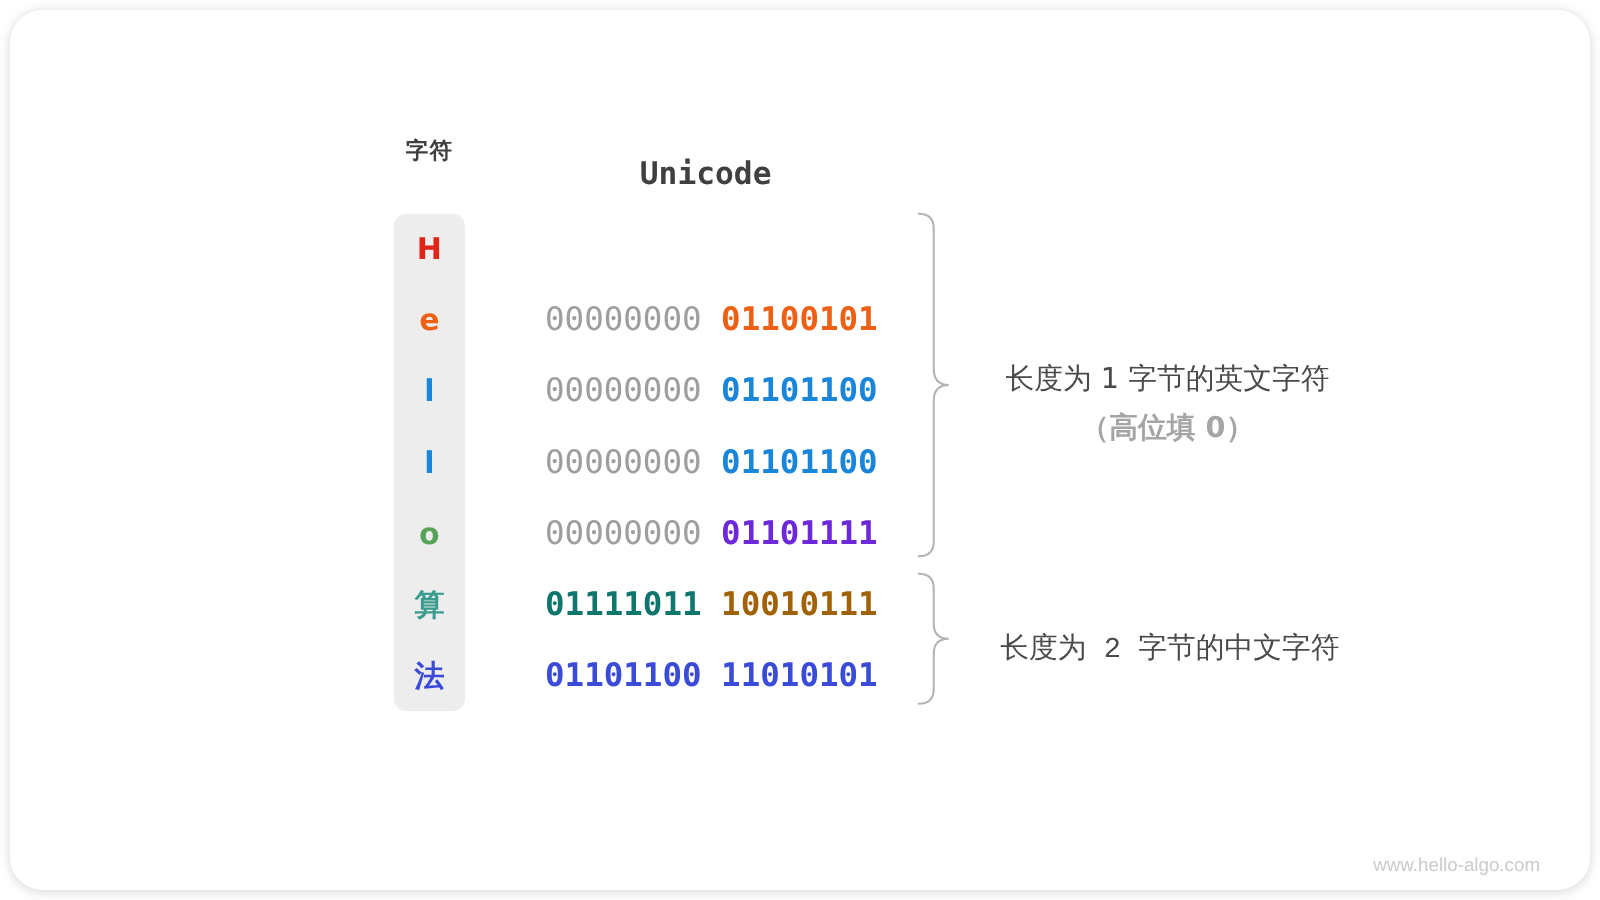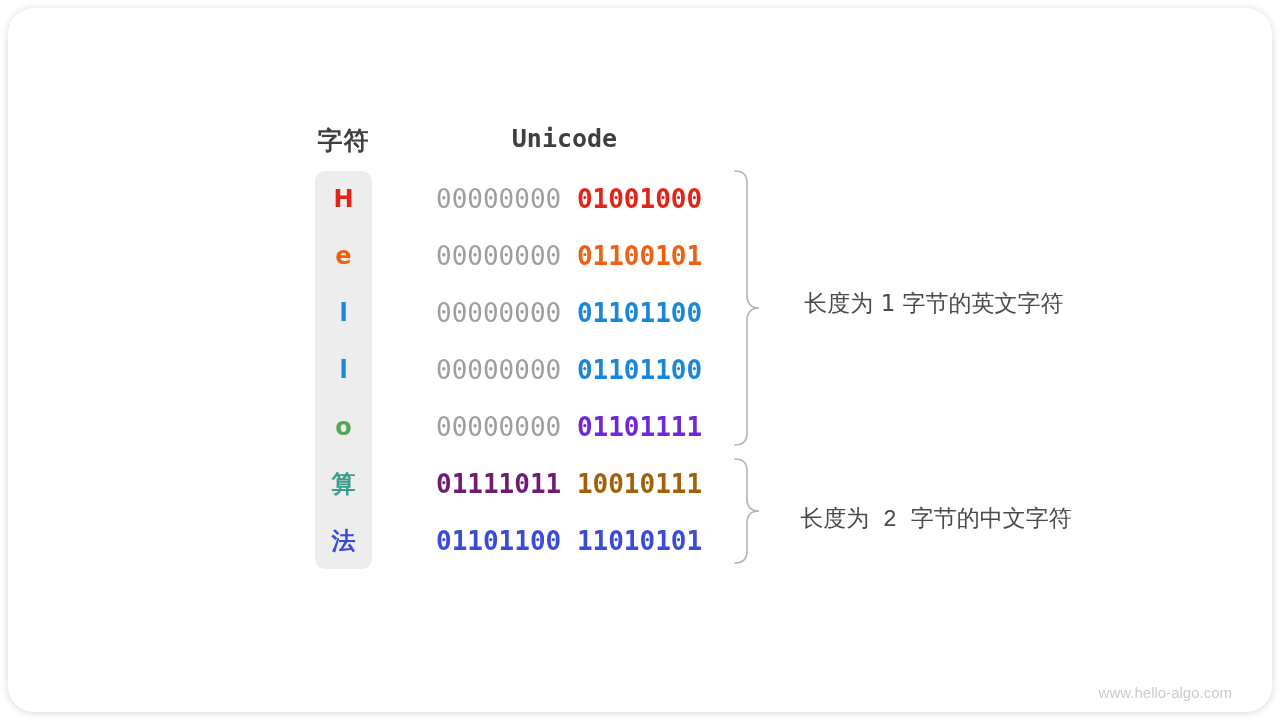--- a/index.html
+++ b/index.html
@@ -11,22 +11,22 @@
     background:#ffffff; border-radius:26px;
     box-shadow:0 1px 9px rgba(0,0,0,0.16);
   }
 
   .char-col-bg {
     position:absolute; left:307px; top:163px; width:57px; height:398px;
     background:#ededed; border-radius:10px;
   }
 
   .hdr-char {
-    position:absolute; left:307px; top:116px; width:57px; text-align:center;
-    font-size:25px; font-weight:700; color:#3f3f3f; letter-spacing:1px;
+    position:absolute; left:307px; top:100px; width:57px; text-align:center;
+    font-size:18px; font-weight:700; color:#3f3f3f; letter-spacing:1px;
   }
   .hdr-unicode {
     position:absolute; left:428px; top:116px; width:257px; text-align:center;
     font-family:"DejaVu Sans Mono", monospace; font-size:25px; font-weight:700; color:#3f3f3f;
   }
 
   .rows { position:absolute; left:0; top:163px; width:1280px; }
   .row { position:relative; height:56.86px; width:1280px; }
   .ch {
     position:absolute; left:307px; top:50%; transform:translateY(-50%);
@@ -60,50 +60,50 @@
 <div class="card">
 
   <div class="hdr-char">字符</div>
   <div class="hdr-unicode">Unicode</div>
 
   <div class="char-col-bg"></div>
 
   <div class="rows">
     <div class="row">
       <span class="ch" style="color: rgb(224, 36, 23);">H</span>
-      <span class="bin"><span style="color: rgb(158, 158, 158);">00000000</span><span> </span><span class="bold" style="color: rgb(224, 36, 23);">01001000</span></span>
     </div>
     <div class="row">
       <span class="ch" style="color: rgb(238, 96, 20);">e</span>
       <span class="bin"><span style="color: rgb(158, 158, 158);">00000000</span><span> </span><span class="bold" style="color: rgb(238, 96, 20); margin-top: 24px;">01100101</span></span>
     </div>
     <div class="row">
       <span class="ch" style="color: rgb(26, 134, 217);">l</span>
       <span class="bin"><span style="color: rgb(158, 158, 158);">00000000</span><span> </span><span class="bold" style="color: rgb(26, 134, 217);">01101100</span></span>
     </div>
     <div class="row">
       <span class="ch" style="color: rgb(26, 134, 217);">l</span>
       <span class="bin"><span style="color: rgb(158, 158, 158);">00000000</span><span> </span><span class="bold" style="color: rgb(26, 134, 217);">01101100</span></span>
     </div>
     <div class="row">
       <span class="ch" style="color: rgb(88, 163, 90);">o</span>
       <span class="bin"><span style="color: rgb(158, 158, 158);">00000000</span><span> </span><span class="bold" style="color: #6d28d9;">01101111</span></span>
     </div>
     <div class="row">
       <span class="ch" style="color: rgb(58, 156, 142);">算</span>
-      <span class="bin"><span class="bold" style="color: #701a75;">01111011</span><span> </span><span class="bold" style="color: #a16207;">10010111</span></span>
+      <span class="bin"><span class="bold" style="color: #0f766e;">01111011</span><span> </span><span class="bold" style="color: #a16207;">10010111</span></span>
     </div>
     <div class="row">
       <span class="ch" style="color: rgb(58, 75, 216);">法</span>
       <span class="bin"><span class="bold" style="color: rgb(58, 75, 216);">01101100</span><span> </span><span class="bold" style="color: rgb(58, 75, 216);">11010101</span></span>
     </div>
   </div>
 
   <svg class="brace-layer" width="1280" height="720" viewBox="0 0 1280 720">
     <path d="M 727 163 Q 739 163 739 175 L 739 287 Q 739 300 751 300 Q 739 300 739 313 L 739 425 Q 739 437 727 437" fill="none" stroke="#b3b3b3" stroke-width="1.6" stroke-linecap="round"></path>
     <path d="M 727 451 Q 739 451 739 463 L 739 491 Q 739 503 751 503 Q 739 503 739 515 L 739 543 Q 739 555 727 555" fill="none" stroke="#b3b3b3" stroke-width="1.6" stroke-linecap="round"></path>
   </svg>
 
   <div class="ann ann1">长度为 1 字节的英文字符</div>
+  <div class="ann ann1b muted">（高位填 0）</div>
   <div class="ann ann2">长度为 2 字节的中文字符</div>
 
   <div class="watermark">www.hello-algo.com</div>
 </div>
 
 </body></html>

